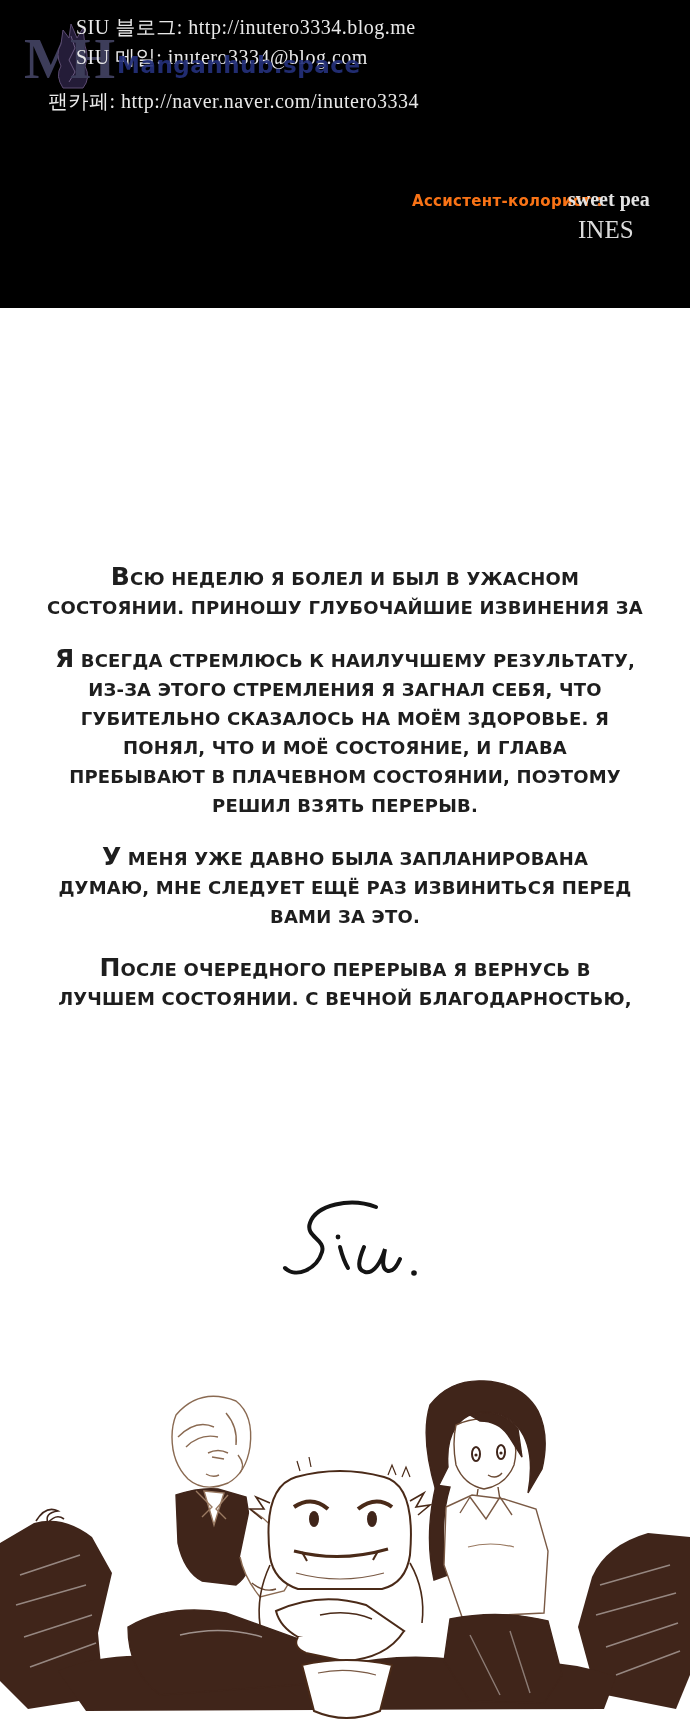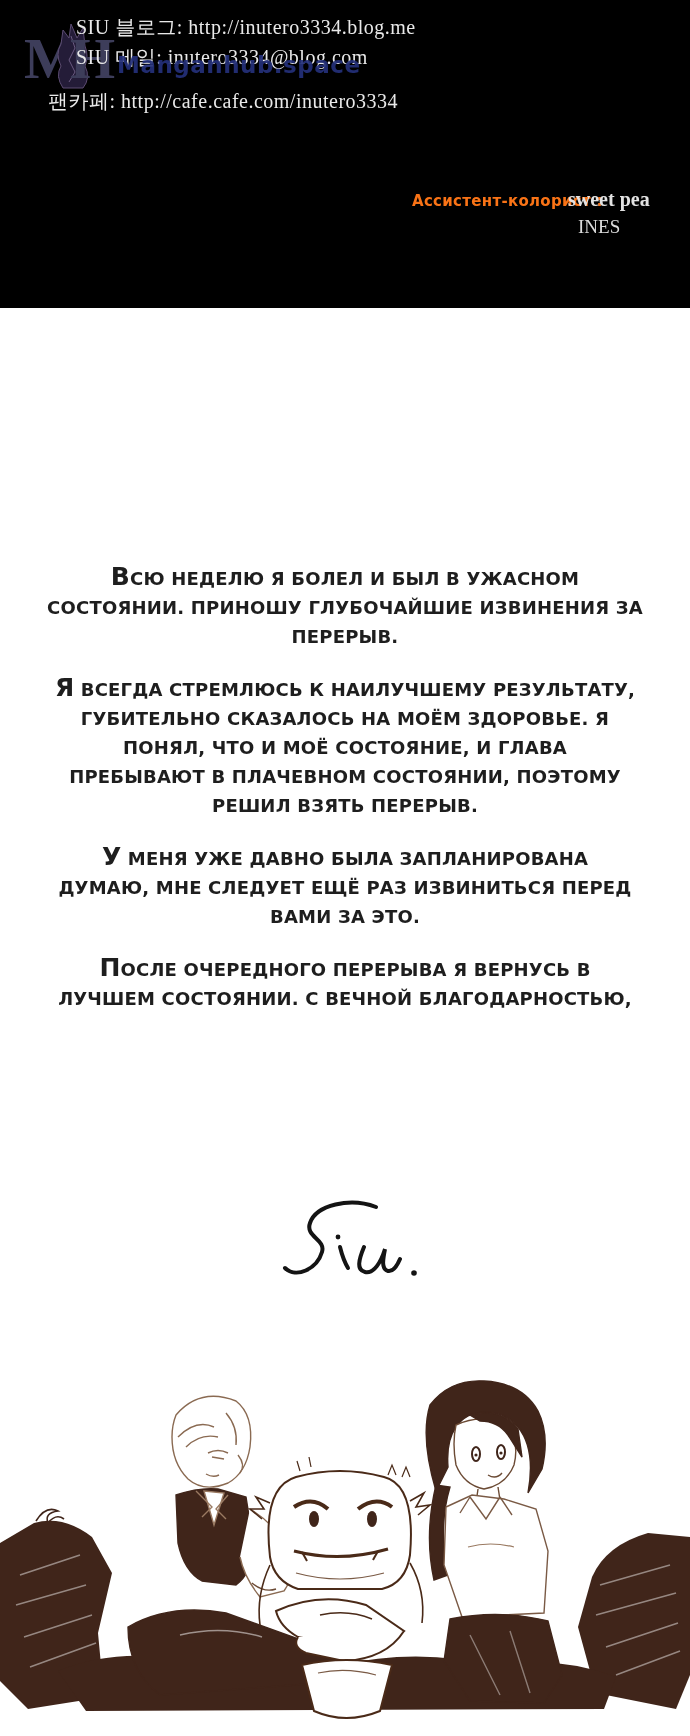--- a/index.html
+++ b/index.html
@@ -12,21 +12,21 @@
   .logo .mono.m{left:0;}
   .logo .mono.h{left:46px;}
   .logo .wolf{position:absolute;left:27px;top:-4px;}
   .watermark{position:absolute;left:106px;top:52px;font-size:23px;font-weight:700;letter-spacing:.5px;color:#24307a;opacity:.92;z-index:3;margin-left:11px;}
   .contact-line{position:absolute;font-family:"Liberation Serif",serif;font-size:20px;letter-spacing:.5px;color:#e9e9e9;white-space:nowrap;z-index:2;}
   .contact-line.c1{left:76px;top:14px;}
   .contact-line.c2{left:76px;top:44px;}
   .contact-line.c3{left:48px;top:88px;}
   .credits-label{position:absolute;left:412px;top:192px;font-size:15px;font-weight:700;letter-spacing:.3px;color:#f97316;white-space:nowrap;}
   .credit-name-1{position:absolute;left:568px;top:188px;font-family:"Liberation Serif",serif;font-size:20px;color:#e2e2e2;white-space:nowrap;font-weight:bold;}
-  .credit-name-2{position:absolute;left:578px;top:216px;font-family:"Liberation Serif",serif;font-size:19px;color:#dcdcdc;white-space:nowrap;}
+  .credit-name-2{position:absolute;left:578px;top:216px;font-family:"Liberation Serif",serif;font-size:25px;color:#dcdcdc;white-space:nowrap;}
 
   
   .letter{position:absolute;left:0;top:562px;width:690px;text-align:center;color:#1e1e1e;}
   .para{margin:0 0 22px 0;}
   .line{display:block;font-size:18px;font-weight:700;line-height:29px;letter-spacing:.2px;text-transform:uppercase;white-space:nowrap;}
   .para-start::first-letter{font-size:25px;}
 
   
   .signature{position:absolute;left:276px;top:1196px;width:150px;height:92px;}
   .sr-only{position:absolute;width:1px;height:1px;overflow:hidden;clip:rect(0 0 0 0);white-space:nowrap;}
@@ -47,37 +47,37 @@
         <svg width="40" height="74" viewBox="0 0 40 70">
           <path d="M20,2 L26,16 L32,6 L34,24 Q38,34 34,44 Q40,56 32,66 L12,66 Q4,54 10,44 Q4,32 10,22 L12,8 L18,16 Z" fill="#241c38" stroke="#5c4c72" stroke-width="1"></path>
           <path d="M20,14 L24,26 L18,38 L24,50 L18,60" fill="none" stroke="#6a5a80" stroke-width="1"></path>
         </svg>
       </span>
       <span class="mono h">H</span>
     </div>
 
     <div class="contact-line c1">SIU 블로그: http://inutero3334.blog.me</div>
     <div class="contact-line c2">SIU 메일: inutero3334@blog.com</div>
-    <div class="contact-line c3">팬카페: http://cafe.cafe.com/inutero3334</div>
+    <div class="contact-line c3">팬카페: http://naver.naver.com/inutero3334</div>
 
     <div class="watermark">Manganhub.space</div>
 
     <div class="credits-label">Ассистент-колорист :</div>
     <div class="credit-name-1">sweet pea</div>
     <div class="credit-name-2">INES</div>
   </div>
 
   <div class="letter">
     <p class="para">
       <span class="line para-start">Всю неделю я болел и был в ужасном</span>
       <span class="line">состоянии. Приношу глубочайшие извинения за</span>
-      <span class="line">перерыв.</span>
     </p>
     <p class="para">
       <span class="line para-start">Я всегда стремлюсь к наилучшему результату,</span>
+      <span class="line">из-за этого стремления я загнал себя, что</span>
       <span class="line">губительно сказалось на моём здоровье. Я</span>
       <span class="line">понял, что и моё состояние, и глава</span>
       <span class="line">пребывают в плачевном состоянии, поэтому</span>
       <span class="line">решил взять перерыв.</span>
     </p>
     <p class="para">
       <span class="line para-start">У меня уже давно была запланирована</span>
       <span class="line">Думаю, мне следует ещё раз извиниться перед</span>
       <span class="line">вами за это.</span>
     </p>

